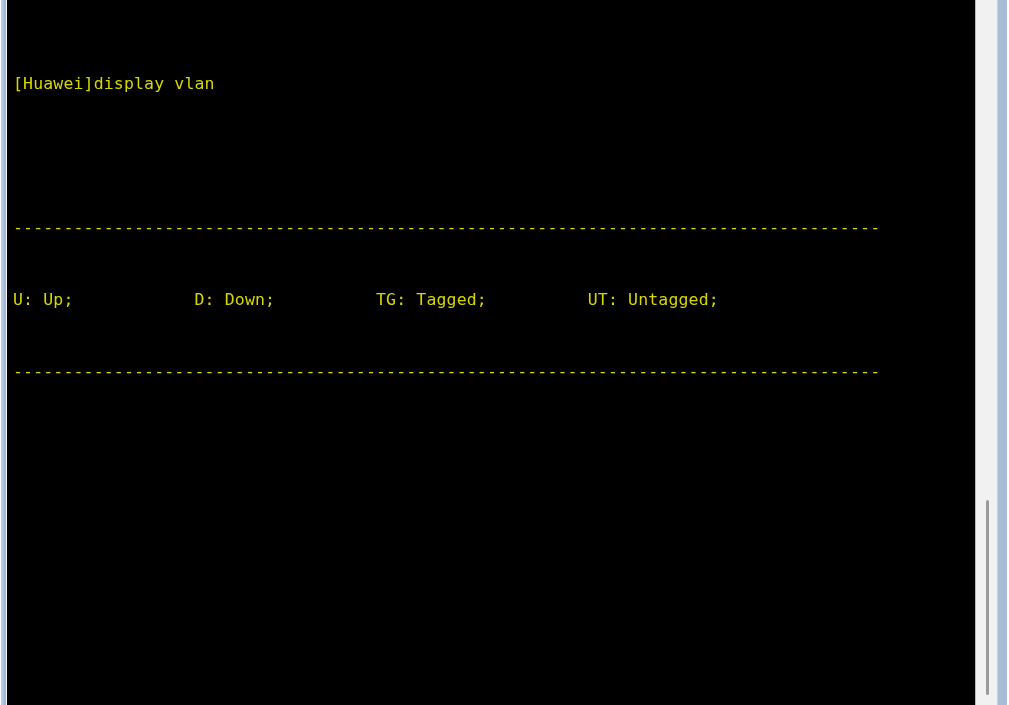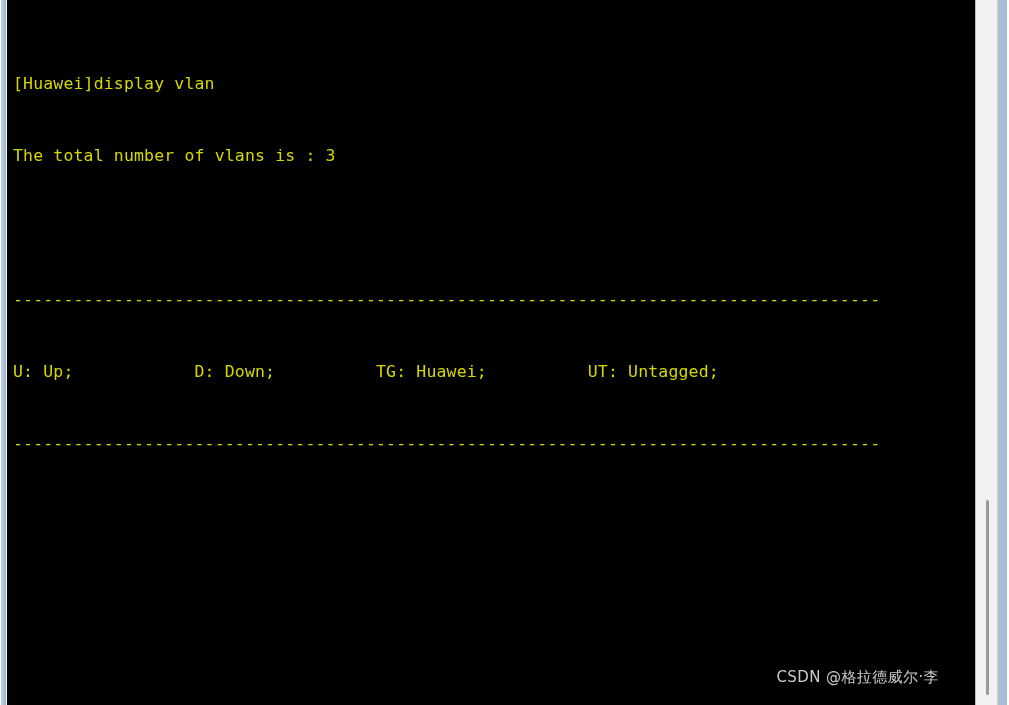--- a/index.html
+++ b/index.html
@@ -109,24 +109,23 @@
 <body>
 
 <div id="app">
 
   <div class="edge-left"></div>
 
   <div class="console">
     <div class="screen">
 
       <div class="line">[Huawei]display vlan</div>
-      <div class="line">The total number of vlans is : 3</div>
       <div class="line blank"> </div>
       <div class="line">--------------------------------------------------------------------------------------</div>
-      <div class="line">U: Up;            D: Down;          TG: Huawei;          UT: Untagged;</div>
+      <div class="line">U: Up;            D: Down;          TG: Tagged;          UT: Untagged;</div>
       <div class="line">--------------------------------------------------------------------------------------</div>
       <div class="line blank"> </div>
       
       
       
       
       
       
       
       
@@ -139,21 +138,20 @@
       
       
       
       
       
       
       
 
     </div>
 
-    <div class="watermark">CSDN @格拉德威尔·李</div>
   </div>
 
   <div class="scrollbar">
     <div class="scroll-thumb"></div>
   </div>
 
   <div class="edge-right"></div>
 
 </div>
 

